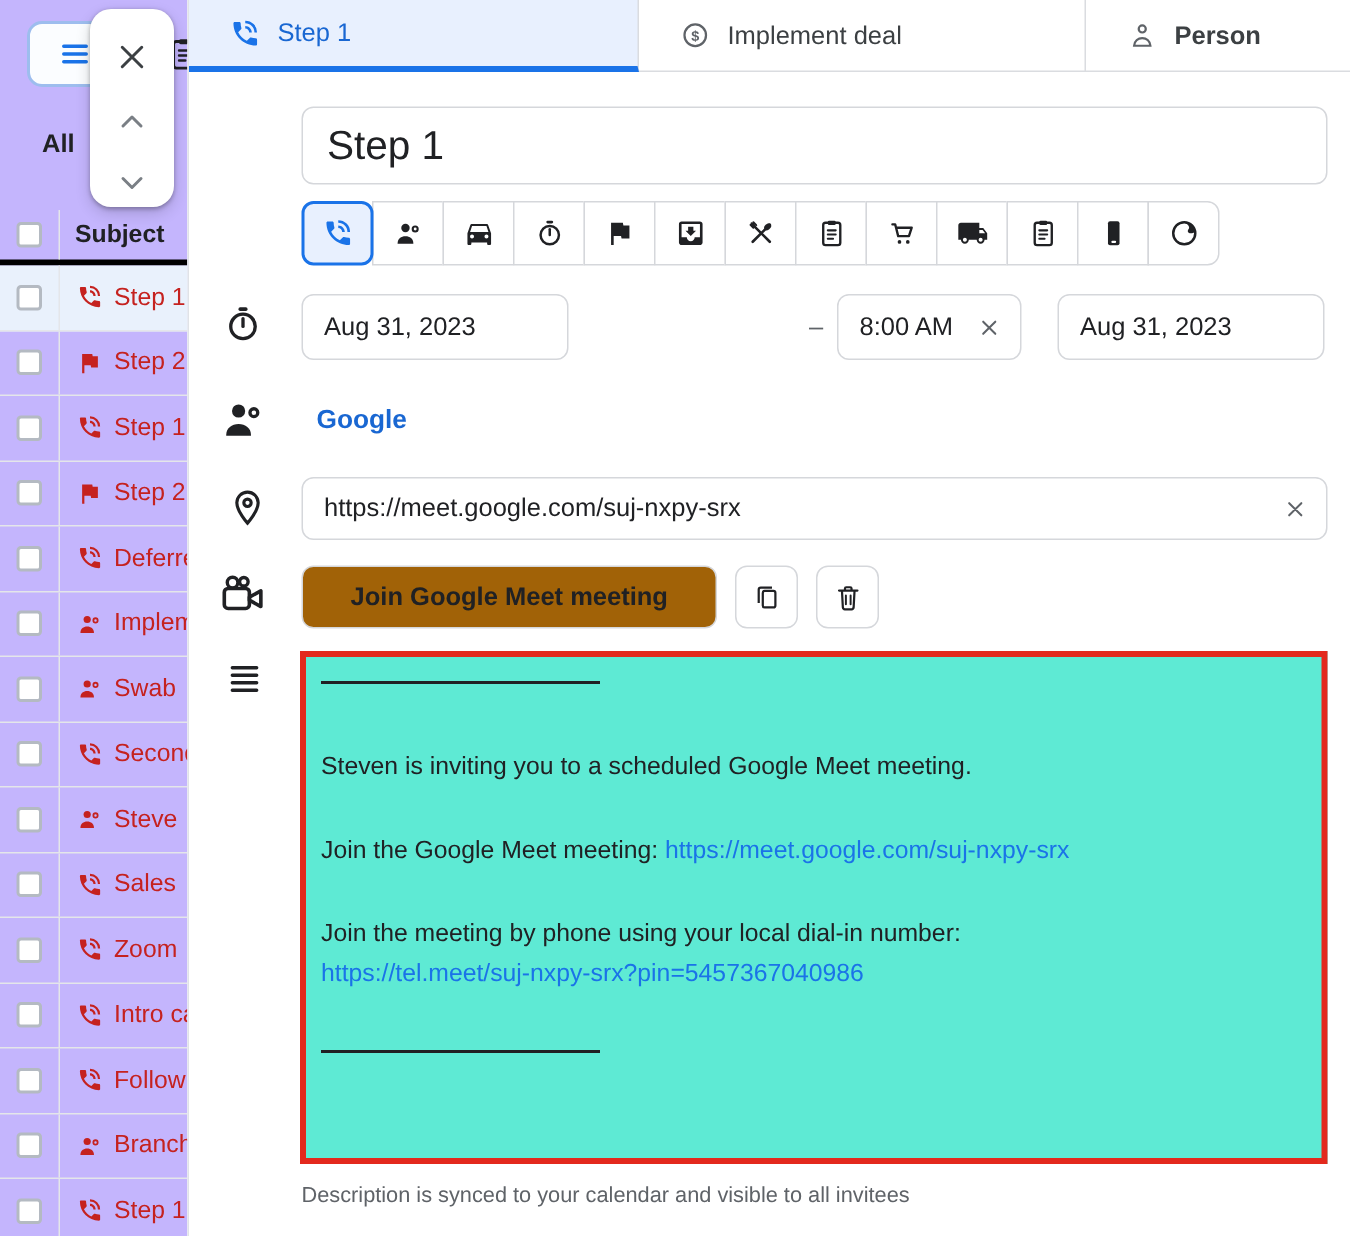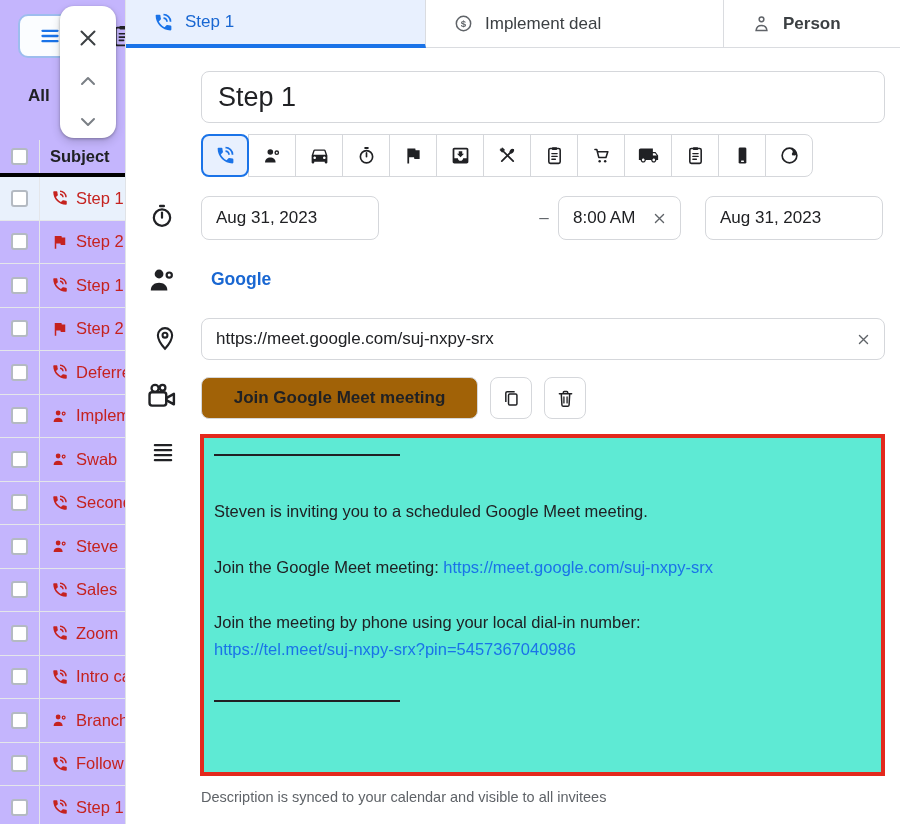--- a/index.html
+++ b/index.html
@@ -285,37 +285,37 @@
             </svg>
       <span class="rlabel">Intro call</span>
     </span>
   </div>
         <div class="srow">
     <span class="cbcell">
             <span class="checkbox"></span>
           </span>
     <span class="rowmain">
       <svg class="ric" viewBox="0 0 24 24">
+              <path fill="currentColor" d="M6.62 10.79c1.44 2.83 3.76 5.14 6.59 6.59l2.2-2.2c.27-.27.67-.36 1.02-.24 1.12.37 2.33.57 3.57.57.55 0 1 .45 1 1V20c0 .55-.45 1-1 1-9.39 0-17-7.61-17-17 0-.55.45-1 1-1h3.5c.55 0 1 .45 1 1 0 1.25.2 2.45.57 3.57.11.35.03.74-.25 1.02l-2.2 2.2z"></path>
+              <path fill="currentColor" d="M19 11h2a9 9 0 0 0-9-9v2c3.87 0 7 3.13 7 7zm-4 0h2c0-2.76-2.24-5-5-5v2c1.66 0 3 1.34 3 3z"></path>
+            </svg>
+      <span class="rlabel">Follow</span>
+    </span>
+  </div>
+        <div class="srow">
+    <span class="cbcell">
+            <span class="checkbox"></span>
+          </span>
+    <span class="rowmain">
+      <svg class="ric" viewBox="0 0 24 24">
               <circle cx="9.5" cy="8" r="3.2" fill="currentColor"></circle>
               <path fill="currentColor" d="M3.5 19.6c0-3.3 2.7-5.3 6-5.3s6 2 6 5.3v.4h-12v-.4z"></path>
               <circle cx="16.9" cy="8.8" r="1.9" fill="none" stroke="currentColor" stroke-width="1.6"></circle>
             </svg>
       <span class="rlabel">Branch</span>
-    </span>
-  </div>
-        <div class="srow">
-    <span class="cbcell">
-            <span class="checkbox"></span>
-          </span>
-    <span class="rowmain">
-      <svg class="ric" viewBox="0 0 24 24">
-              <path fill="currentColor" d="M6.62 10.79c1.44 2.83 3.76 5.14 6.59 6.59l2.2-2.2c.27-.27.67-.36 1.02-.24 1.12.37 2.33.57 3.57.57.55 0 1 .45 1 1V20c0 .55-.45 1-1 1-9.39 0-17-7.61-17-17 0-.55.45-1 1-1h3.5c.55 0 1 .45 1 1 0 1.25.2 2.45.57 3.57.11.35.03.74-.25 1.02l-2.2 2.2z"></path>
-              <path fill="currentColor" d="M19 11h2a9 9 0 0 0-9-9v2c3.87 0 7 3.13 7 7zm-4 0h2c0-2.76-2.24-5-5-5v2c1.66 0 3 1.34 3 3z"></path>
-            </svg>
-      <span class="rlabel">Follow</span>
     </span>
   </div>
         <div class="srow">
     <span class="cbcell">
             <span class="checkbox"></span>
           </span>
     <span class="rowmain">
       <svg class="ric" viewBox="0 0 24 24">
               <path fill="currentColor" d="M6.62 10.79c1.44 2.83 3.76 5.14 6.59 6.59l2.2-2.2c.27-.27.67-.36 1.02-.24 1.12.37 2.33.57 3.57.57.55 0 1 .45 1 1V20c0 .55-.45 1-1 1-9.39 0-17-7.61-17-17 0-.55.45-1 1-1h3.5c.55 0 1 .45 1 1 0 1.25.2 2.45.57 3.57.11.35.03.74-.25 1.02l-2.2 2.2z"></path>
               <path fill="currentColor" d="M19 11h2a9 9 0 0 0-9-9v2c3.87 0 7 3.13 7 7zm-4 0h2c0-2.76-2.24-5-5-5v2c1.66 0 3 1.34 3 3z"></path>

